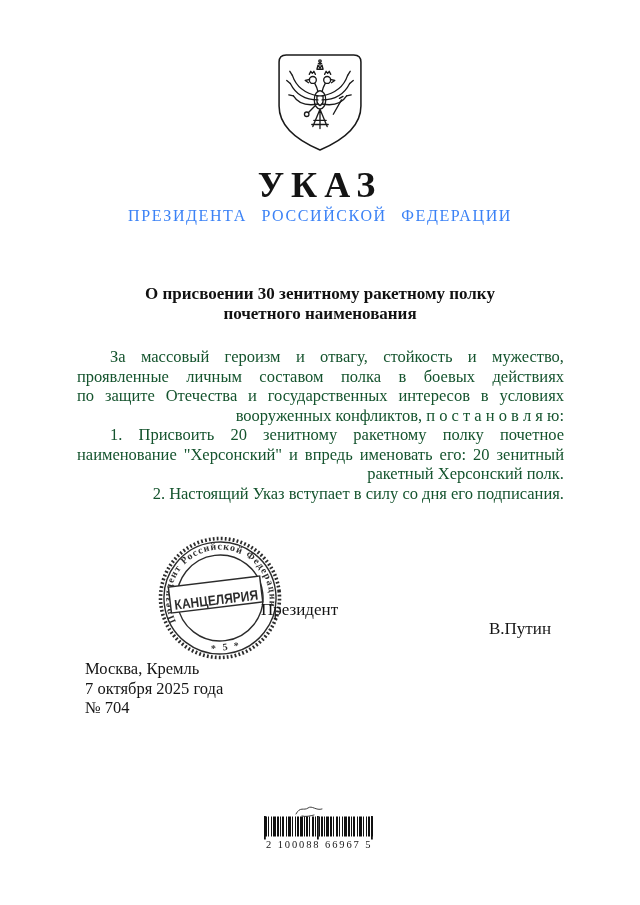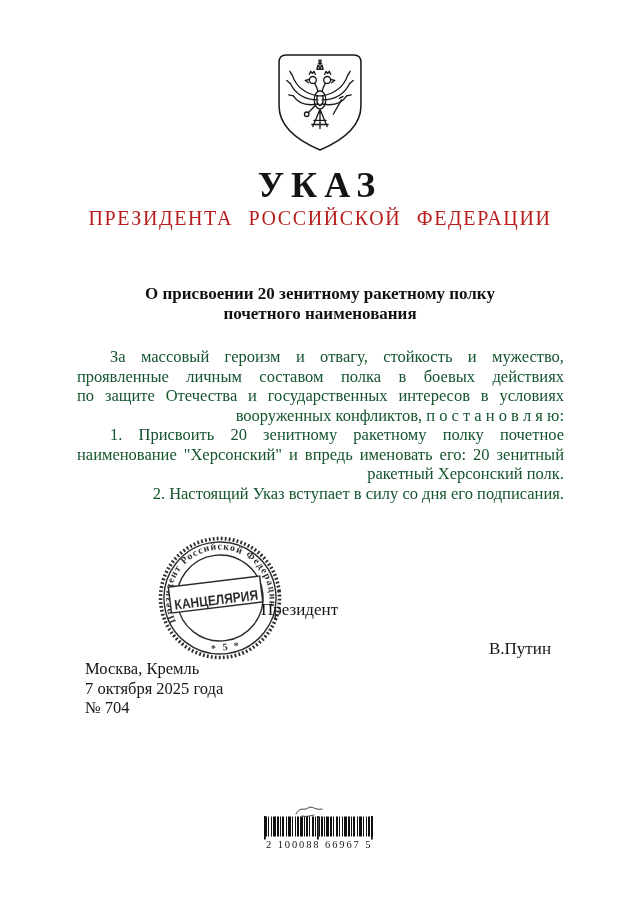--- a/index.html
+++ b/index.html
@@ -10,42 +10,42 @@
     font-family:"Liberation Serif","DejaVu Serif",serif;
   }
   .arms { position:absolute; left:276px; top:52px; width:88px; height:102px; }
   .doc-title {
     position:absolute; top:164px; left:0; width:100%;
     text-align:center; font-size:36px; letter-spacing:7px;
     font-weight:700; color:#141414;
   }
   .doc-subtitle {
     position:absolute; top:207px; left:0; width:100%;
-    text-align:center; font-size:20px; letter-spacing:1.6px; word-spacing:9px;
-    color:#b91c1c;
+    text-align:center; font-size:16px; letter-spacing:1.6px; word-spacing:9px;
+    color:#3b82f6;
   }
   .doc-heading {
     position:absolute; top:284px; left:0; width:100%;
     text-align:center; font-weight:bold; font-size:17px; line-height:20px;
     color:#111;
   }
   .body-text {
     position:absolute; left:77px; top:347px; width:487px;
     font-size:16.5px; line-height:19.5px; color:#14532d;
   }
   .bline { text-align:right; white-space:nowrap; }
   .jline { text-align:justify; text-align-last:justify; white-space:normal; }
   .ind { text-indent:33px; }
   .sig-block {
     position:absolute; left:232px; top:600px; width:222px;
     font-size:17px; line-height:19px; color:#151515;
   }
   .sig-line1 { padding-left:29px; }
   .sig-name {
-    position:absolute; left:489px; top:619px; font-size:17px; color:#151515;margin-top:20px;
+    position:absolute; left:489px; top:619px; font-size:17px; color:#151515;
   }
   .footer-block {
     position:absolute; left:85px; top:659px;
     font-size:16.5px; line-height:19.5px; color:#151515;
   }
   .stamp { position:absolute; left:154px; top:532px; width:132px; height:132px; opacity:0.93; }
   .squiggle { position:absolute; left:293px; top:804px; width:34px; height:15px; }
   .barcode { position:absolute; left:263px; top:816px; width:114px; height:34px; }
 </style>
 </head>
@@ -89,21 +89,21 @@
       <circle cx="30" cy="60" r="2.2"></circle>
       <path d="M32,58 l6,-6"></path>
       <path d="M56,60 l8,-14 M62,44.5 l3.5,-2"></path>
     </g>
   </svg>
 
   <div class="doc-title">УКАЗ</div>
   <div class="doc-subtitle">ПРЕЗИДЕНТА РОССИЙСКОЙ ФЕДЕРАЦИИ</div>
 
   <div class="doc-heading">
-    <div>О присвоении 20 зенитному ракетному полку</div>
+    <div>О присвоении 30 зенитному ракетному полку</div>
     <div>почетного наименования</div>
   </div>
 
   <div class="body-text">
     <div class="jline ind">За массовый героизм и отвагу, стойкость и мужество,</div>
     <div class="jline">проявленные личным составом полка в боевых действиях</div>
     <div class="jline">по защите Отечества и государственных интересов в условиях</div>
     <div class="bline">вооруженных конфликтов, п о с т а н о в л я ю:</div>
     <div class="jline ind">1. Присвоить 20 зенитному ракетному полку почетное</div>
     <div class="jline">наименование "Херсонский" и впредь именовать его: 20 зенитный</div>

